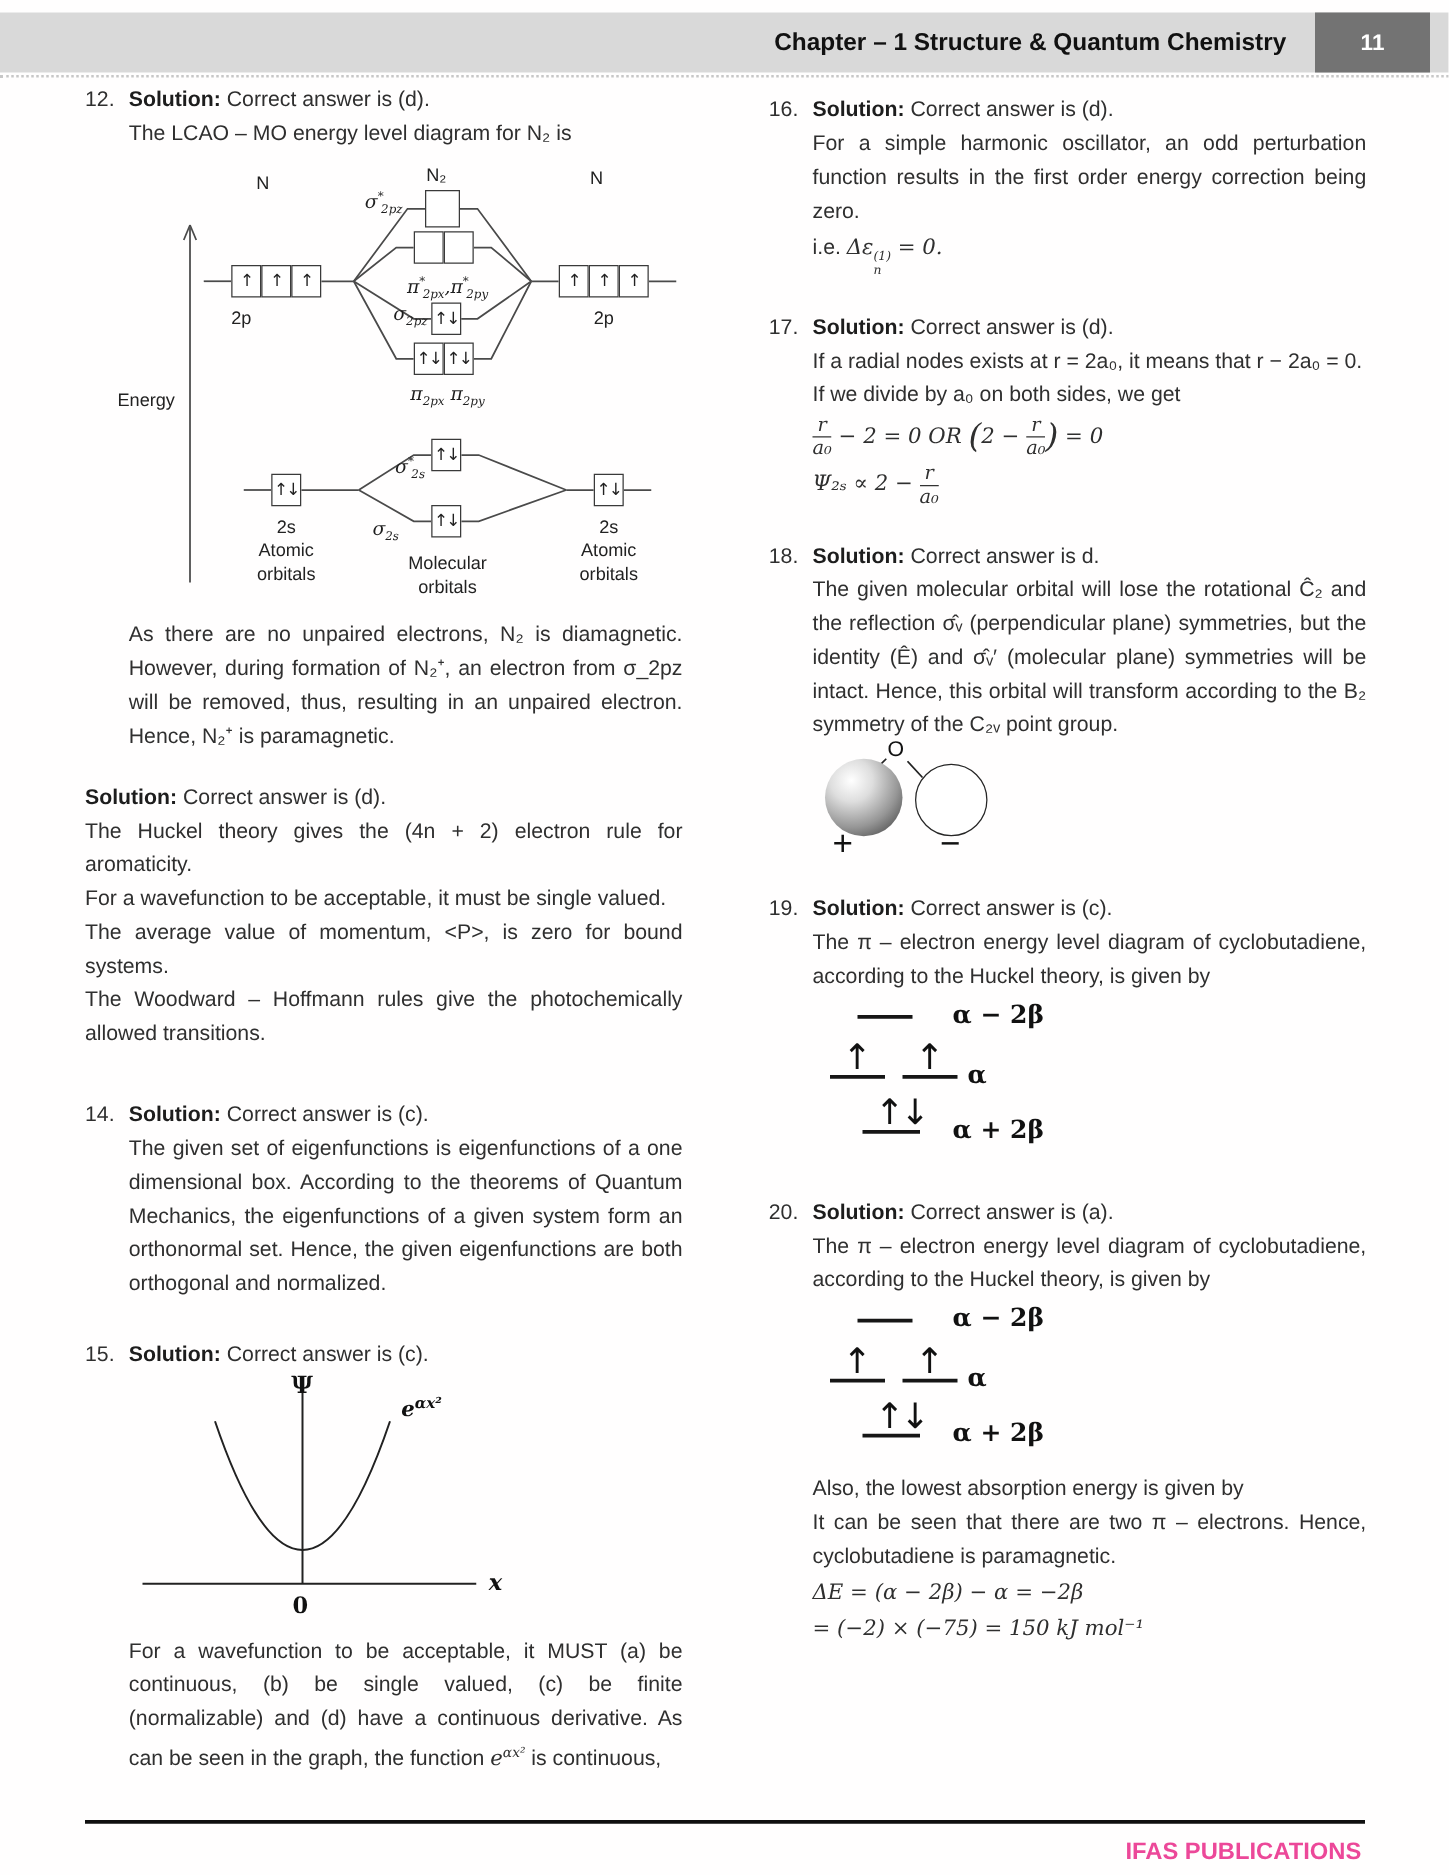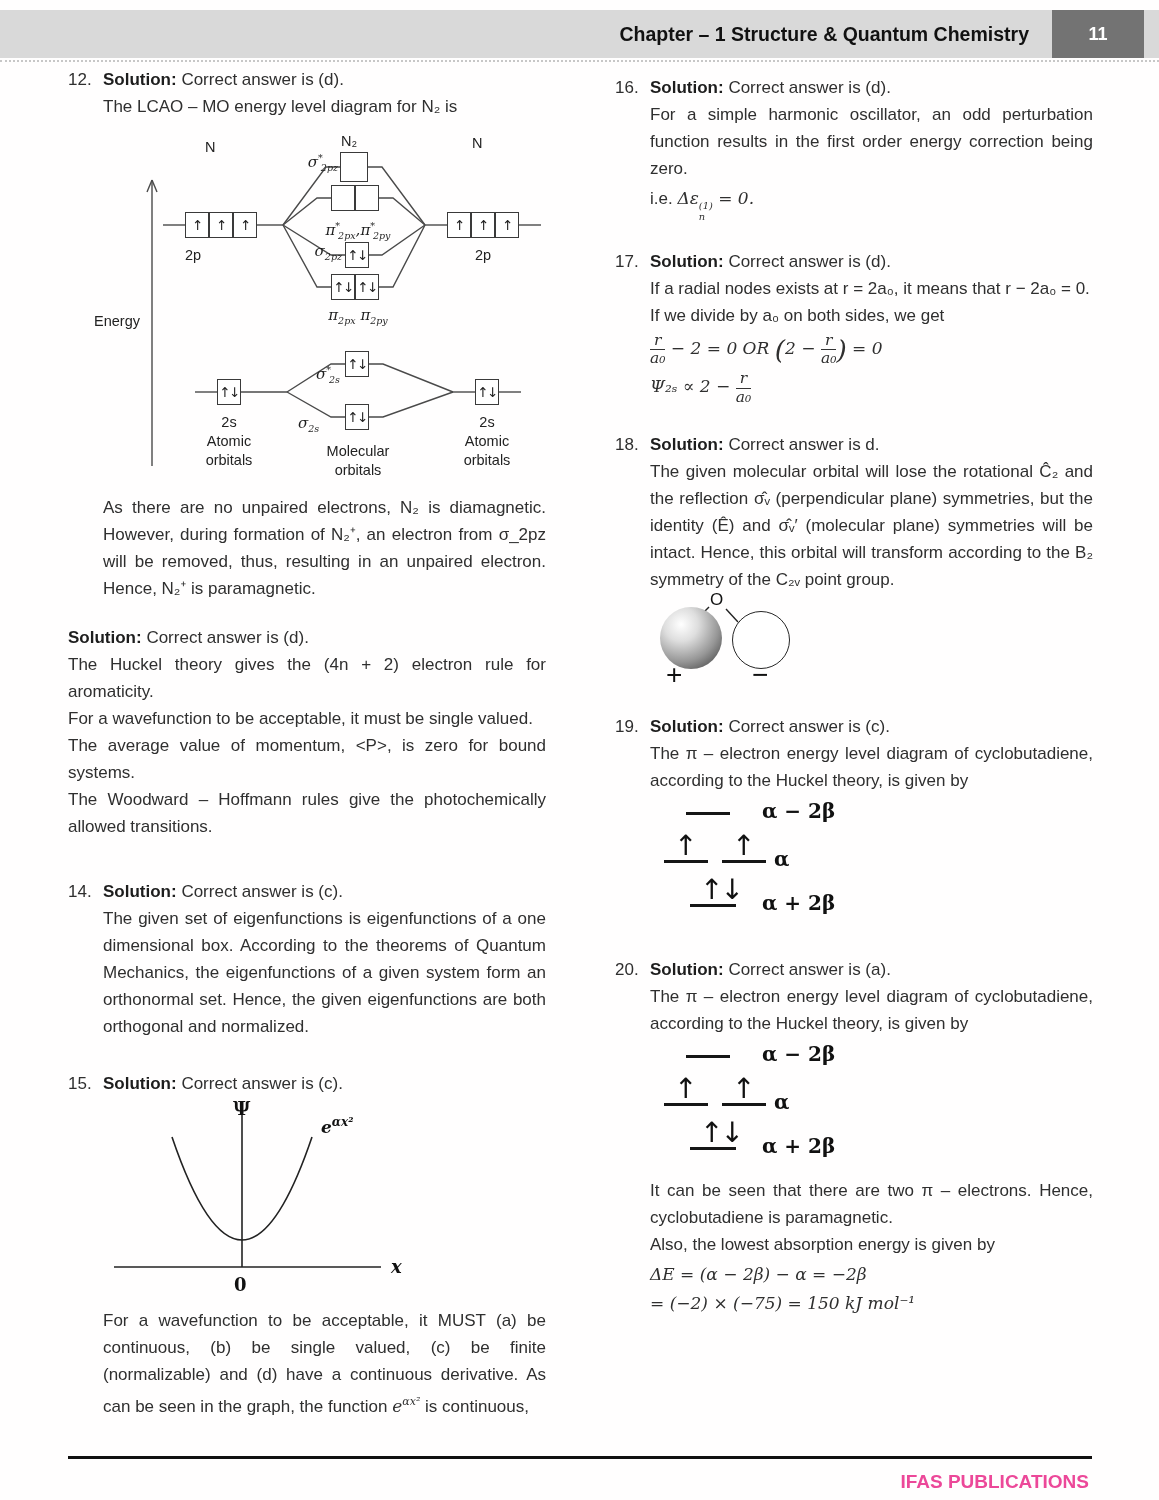--- a/index.html
+++ b/index.html
@@ -147,21 +147,21 @@
           <div class="obox" style="left:277px;top:116px;">
               <span>↑↓</span>
             </div>
           <div class="obox" style="left:263px;top:148px;">
               <span>↑↓</span>
             </div>
           <div class="obox" style="left:287px;top:148px;">
               <span>↑↓</span>
             </div>
 
-          <span class="molab" style="left:226px;top:18px;width:44px;text-align:right;"><span>σ</span><sup>*</sup><sub>2pz</sub></span>
+          <span class="molab" style="left:210px;top:18px;width:44px;text-align:right;"><span>σ</span><sup>*</sup><sub>2pz</sub></span>
           <span class="molab" style="left:240px;top:86px;width:100px;text-align:center;"><span>π</span><sup>*</sup><sub>2px</sub><span>,</span><span>π</span><sup>*</sup><sub>2py</sub></span>
           <span class="molab" style="left:228px;top:112px;width:46px;text-align:right;"><span>σ</span><sub>2pz</sub></span>
           <span class="molab" style="left:240px;top:176px;width:100px;text-align:center;"><span>π</span><sub>2px</sub><span> </span><span>π</span><sub>2py</sub></span>
 
           <div class="obox" style="left:149px;top:253px;">
               <span>↑↓</span>
             </div>
           <div class="obox" style="left:407px;top:253px;">
               <span>↑↓</span>
             </div>
@@ -315,22 +315,22 @@
           <span class="hlab" style="left:98px;top:-2px;">α − 2β</span>
           <div class="hline" style="left:0px;top:60px;width:44px;"></div>
           <div class="hline" style="left:58px;top:60px;width:44px;"></div>
           <span class="harrow" style="left:10px;top:32px;">↑</span>
           <span class="harrow" style="left:68px;top:32px;">↑</span>
           <span class="hlab" style="left:110px;top:46px;">α</span>
           <div class="hline" style="left:26px;top:104px;width:46px;"></div>
           <span class="harrow" style="left:36px;top:76px;">↑↓</span>
           <span class="hlab" style="left:98px;top:90px;">α + 2β</span>
         </div>
+        <p>Also, the lowest absorption energy is given by</p>
         <p>It can be seen that there are two π – electrons. Hence, cyclobutadiene is paramagnetic.</p>
-        <p>Also, the lowest absorption energy is given by</p>
         <div class="eq">ΔE = (α − 2β) − α = −2β</div>
         <div class="eq">= (−2) × (−75) = 150 kJ mol⁻¹</div>
       </div>
     </div>
   </div>
 
   <div class="footer-rule"></div>
   <div class="publisher">IFAS PUBLICATIONS</div>
 </div>
 

